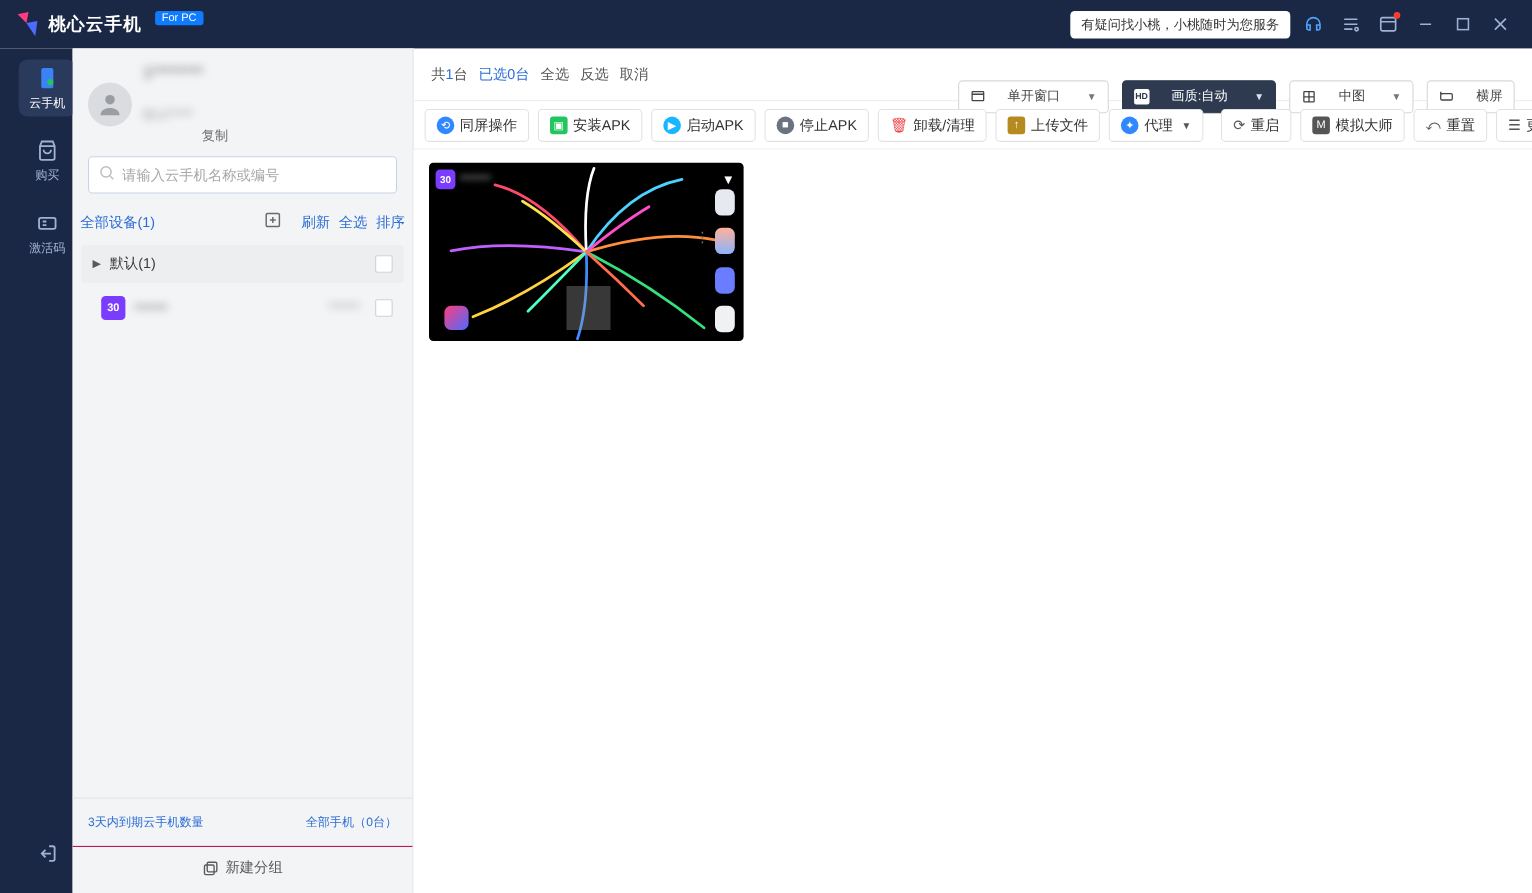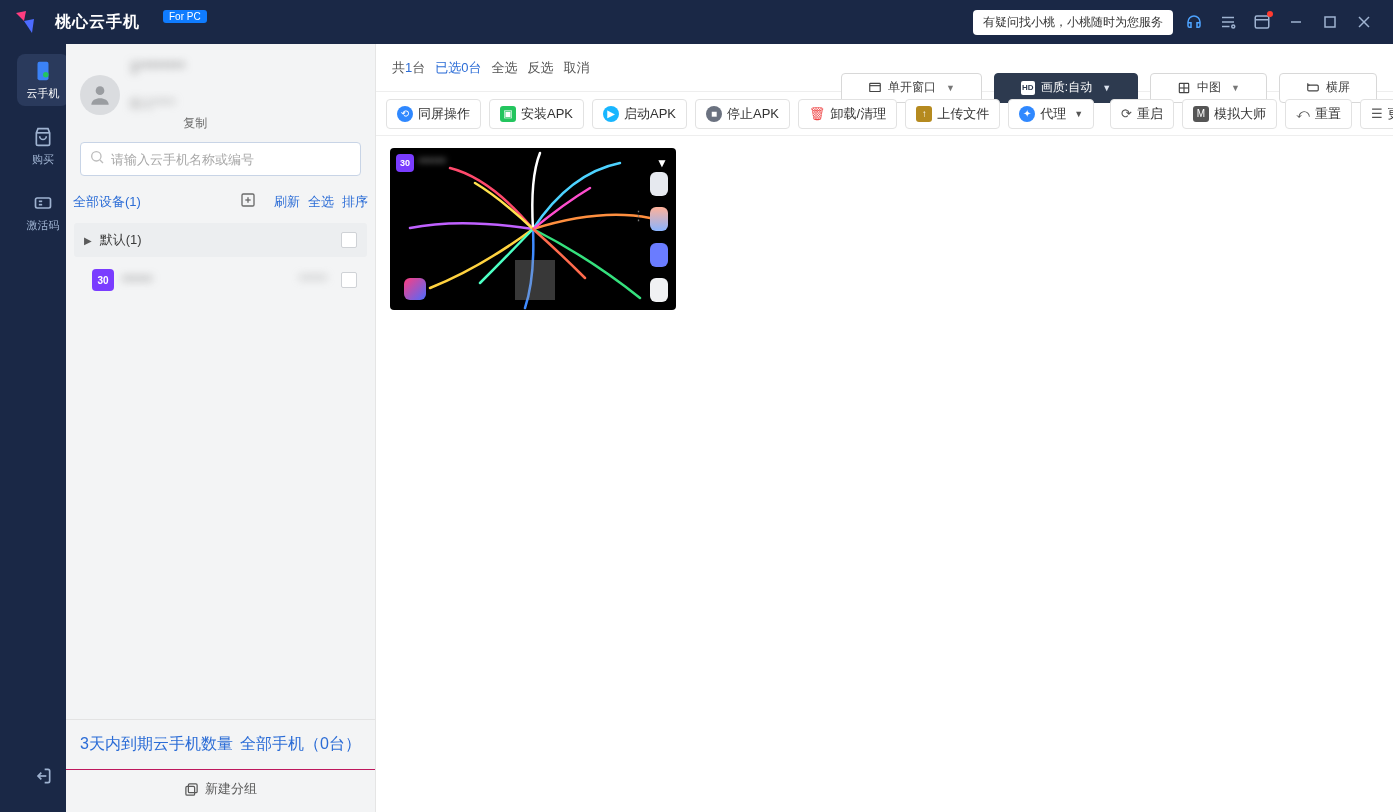--- a/index.html
+++ b/index.html
@@ -1,19 +1,19 @@
 <!DOCTYPE html>
 <html><head>
 <meta charset="utf-8">
 <style>
 * { margin: 0; padding: 0; box-sizing: border-box; font-family: "Microsoft YaHei", Arial, sans-serif; }
 body { width: 1393px; height: 812px; overflow: hidden; background: #fff; }
 
 .titlebar { height: 44px; background: #1a2846; display: flex; align-items: center; padding: 0 12px; color: #fff; }
-.logo { display: flex; align-items: center; gap: 17px; }
+.logo { display: flex; align-items: center; gap: 6px; }
 .logo-mark { width: 26px; height: 26px; position: relative; }
 .logo-mark svg { display: block; }
 .logo-text { font-size: 16px; font-weight: 600; letter-spacing: 1px; }
 .badge-pc { background: #0f7cff; color: #fff; font-size: 10px; padding: 1px 6px; border-radius: 3px; margin-left: 6px; position: relative; top: -6px; }
 .titlebar-spacer { flex: 1; }
 .help-pill { background: #fff; color: #333; font-size: 12px; padding: 4px 10px; border-radius: 4px; margin-right: 4px; }
 .tb-icon { width: 34px; height: 34px; display: flex; align-items: center; justify-content: center; color: #9fb3d1; cursor: pointer; position: relative; }
 .tb-icon .dot { position: absolute; top: 6px; right: 6px; width: 6px; height: 6px; background: #ff3b30; border-radius: 50%; }
 
 .app-body { display: flex; height: calc(100% - 44px); }
@@ -51,35 +51,35 @@
 .group-row { display: flex; align-items: center; background: #eceef0; border-radius: 3px; height: 34px; padding: 0 10px; font-size: 13px; color: #3b3b3b; cursor: pointer; gap: 8px; margin-bottom: 6px; }
 .group-row .tri { font-size: 10px; color: #5a5a5a; }
 .group-row .chk { width: 16px; height: 16px; border: 1px solid #cfd2d6; border-radius: 2px; background: #fff; margin-left: auto; }
 .device-row { display: flex; align-items: center; padding: 6px 10px 6px 18px; font-size: 13px; color: #5a5a5a; gap: 8px; }
 .device-row .dicon { width: 22px; height: 22px; background: #7a3cff; border-radius: 4px; display: flex; align-items: center; justify-content: center; color: #fff; font-size: 10px; font-weight: bold; }
 .device-row .dname { filter: blur(4px); }
 .device-row .dstatus { margin-left: auto; filter: blur(4px); color: #8a8a8a; font-size: 12px; }
 .device-row .chk { width: 16px; height: 16px; border: 1px solid #cfd2d6; border-radius: 2px; background: #fff; margin-left: 6px; }
 
 .side-footer { border-top: 1px solid #e3e3e3; }
-.foot-row1 { display: flex; justify-content: space-between; padding: 14px 14px; font-size: 16px; }
+.foot-row1 { display: flex; justify-content: space-between; padding: 14px 14px; font-size: 11px; }
 .foot-left { color: #2b6cd6; }
 .foot-right { color: #2b6cd6; }
 .foot-row2 { display: flex; align-items: center; justify-content: center; gap: 6px; padding: 10px 0 14px 0; font-size: 13px; color: #5a5a5a; cursor: pointer; border-top: 1px solid #be185d; }
 
 .main-area { flex: 1; display: flex; flex-direction: column; min-width: 0; }
 
 .top-strip { height: 48px; display: flex; align-items: center; padding: 0 16px; border-bottom: 1px solid #eee; gap: 12px; font-size: 13px; }
 .count-block { display: flex; align-items: center; gap: 10px; }
 .ct-total { color: #555; }
 .ct-total b { color: #2b6cd6; font-weight: normal; }
 .ct-sel { color: #2b6cd6; }
 .ct-link { color: #555; cursor: pointer; }
 .top-strip-spacer { flex: 1; }
-.drop-btn { display: flex; align-items: center; gap: 6px; border: 1px solid #d8d8d8; background: #fff; height: 30px; padding: 0 26px; border-radius: 4px; font-size: 12px; color: #444; cursor: pointer; margin-top: 40px; }
+.drop-btn { display: flex; align-items: center; gap: 20px; border: 1px solid #d8d8d8; background: #fff; height: 30px; padding: 0 10px; border-radius: 4px; font-size: 12px; color: #444; cursor: pointer; margin-top: 40px; }
 .drop-btn .caret { font-size: 9px; color: #777; margin-left: 4px; }
 .drop-btn.dark { background: #2d3a4f; color: #fff; border-color: #2d3a4f; }
 .drop-btn.dark .caret { color: #dbe2ee; }
 .icon-sq { display: inline-flex; width: 14px; height: 14px; align-items: center; justify-content: center; }
 
 .toolbar { height: 44px; display: flex; align-items: center; padding: 0 10px; border-bottom: 1px solid #eee; gap: 8px; font-size: 13px; overflow: hidden; }
 .tbtn { display: flex; align-items: center; gap: 5px; border: 1px solid #e2e2e2; background: #fff; height: 30px; padding: 0 10px; border-radius: 4px; color: #333; cursor: pointer; white-space: nowrap; }
 .tbtn .cic { width: 16px; height: 16px; border-radius: 50%; display: flex; align-items: center; justify-content: center; color: #fff; font-size: 10px; }
 .tbtn .sq { width: 16px; height: 16px; border-radius: 3px; display: flex; align-items: center; justify-content: center; color: #fff; font-size: 10px; }
 .toolbar-spacer { flex: 1; }

